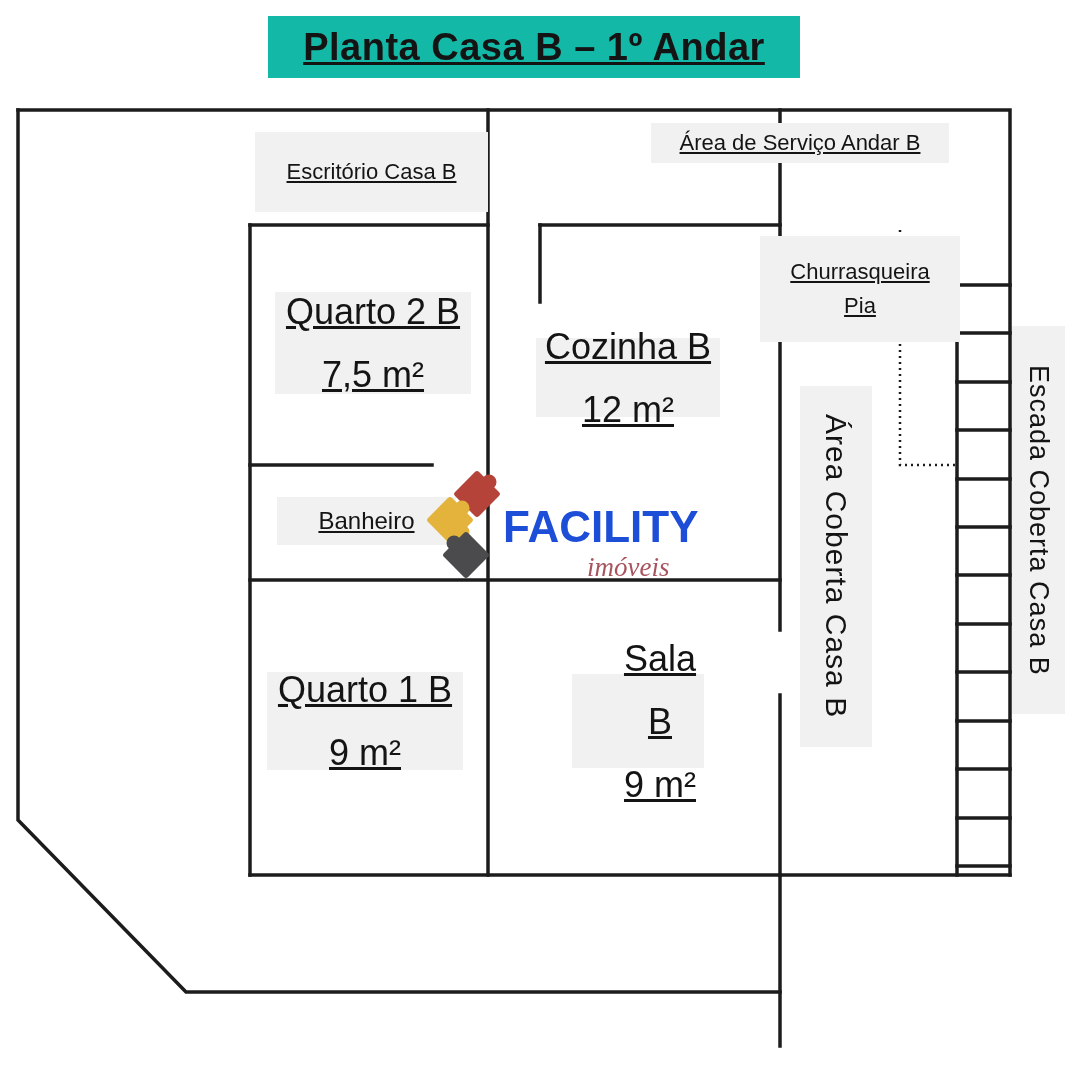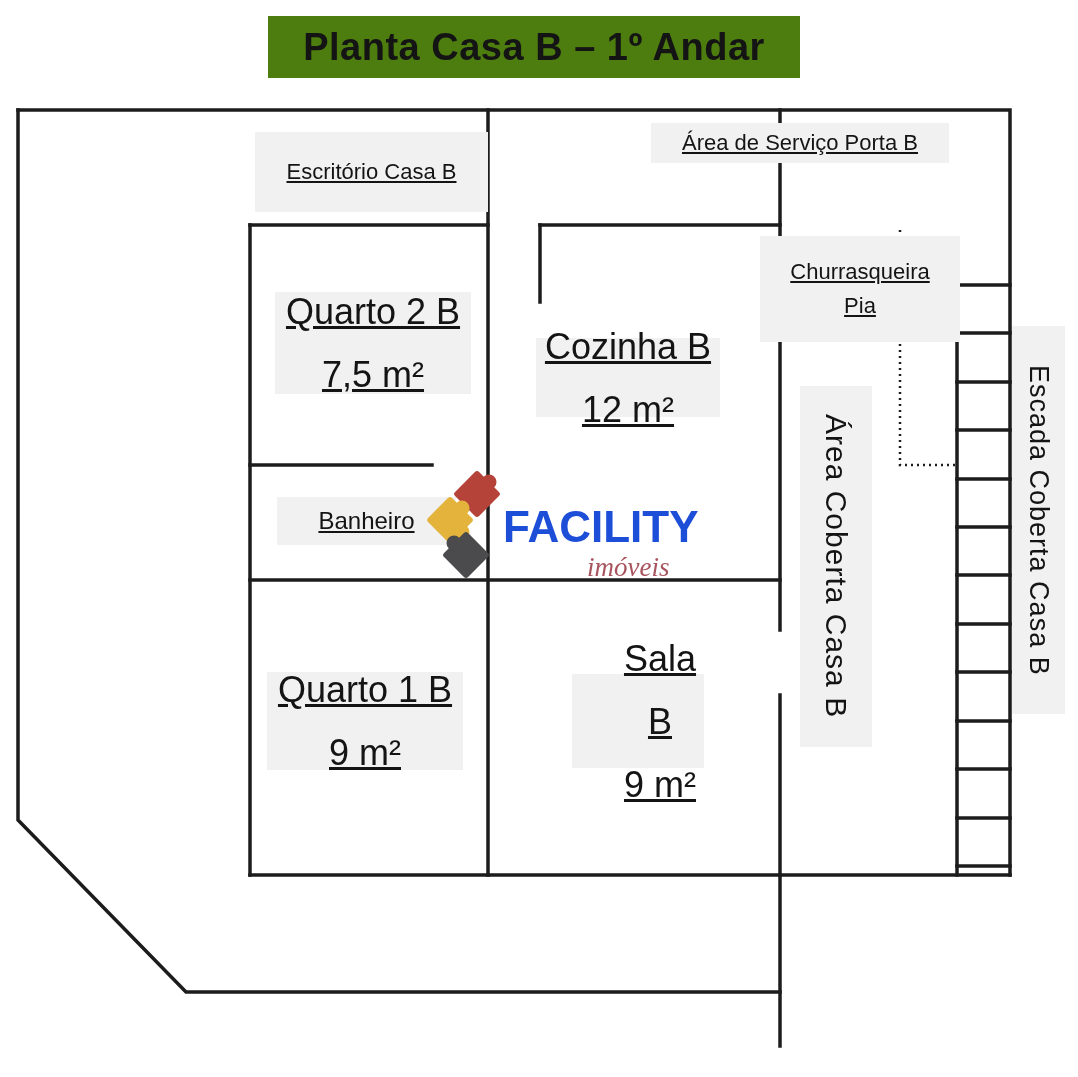--- a/index.html
+++ b/index.html
@@ -8,23 +8,23 @@
     position:relative; width:1078px; height:1077px; background:#ffffff;
     font-family:"Liberation Sans", sans-serif; overflow:hidden; color:#111;
   }
   #walls { position:absolute; left:0; top:0; }
   .label {
     position:absolute; background:#f1f1f1; color:#141414;
     display:flex; flex-direction:column; align-items:center; justify-content:center;
     text-align:center; line-height:1.55;text-decoration:underline;
   }
   .title {
-    position:absolute; background:#4d7c0f; color:#141414;
+    position:absolute; background:#14b8a6; color:#141414;
     display:flex; align-items:center; justify-content:center;
-    font-size:38px; font-weight:600; letter-spacing:0.5px;
+    font-size:38px; font-weight:600; letter-spacing:0.5px;text-decoration:underline;
   }
   .vlabel {
     position:absolute; background:#f1f1f1; color:#141414;
     writing-mode:vertical-rl; text-orientation:mixed;
     display:flex; align-items:center; justify-content:center;
     letter-spacing:1px;
   }
   .fs22 { font-size:22px; }
   .fs24 { font-size:24px; }
   .fs28 { font-size:36px; line-height:1.75; }
@@ -74,21 +74,21 @@
 
     <path d="M900 230 V465 H957" fill="none" stroke="#1c1c1c" stroke-width="2.5" stroke-dasharray="2 4"></path>
   </svg>
 
   <div class="title" style="left:268px; top:16px; width:532px; height:62px;">Planta Casa B – 1º Andar</div>
 
   <div class="label fs22" style="left:255px; top:132px; width:233px; height:80px;">
     <div>Escritório Casa B</div>
   </div>
 
-  <div class="label fs22" style="left:651px; top:123px; width:298px; height:40px;">Área de Serviço Porta B</div>
+  <div class="label fs22" style="left:651px; top:123px; width:298px; height:40px;">Área de Serviço Andar B</div>
 
   <div class="label fs22" style="left:760px; top:236px; width:200px; height:106px;">
     <div>Churrasqueira</div>
     <div>Pia</div>
   </div>
 
   <div class="label fs28" style="left:275px; top:292px; width:196px; height:102px;">
     <div>Quarto 2 B</div>
     <div>7,5 m²</div>
   </div>

